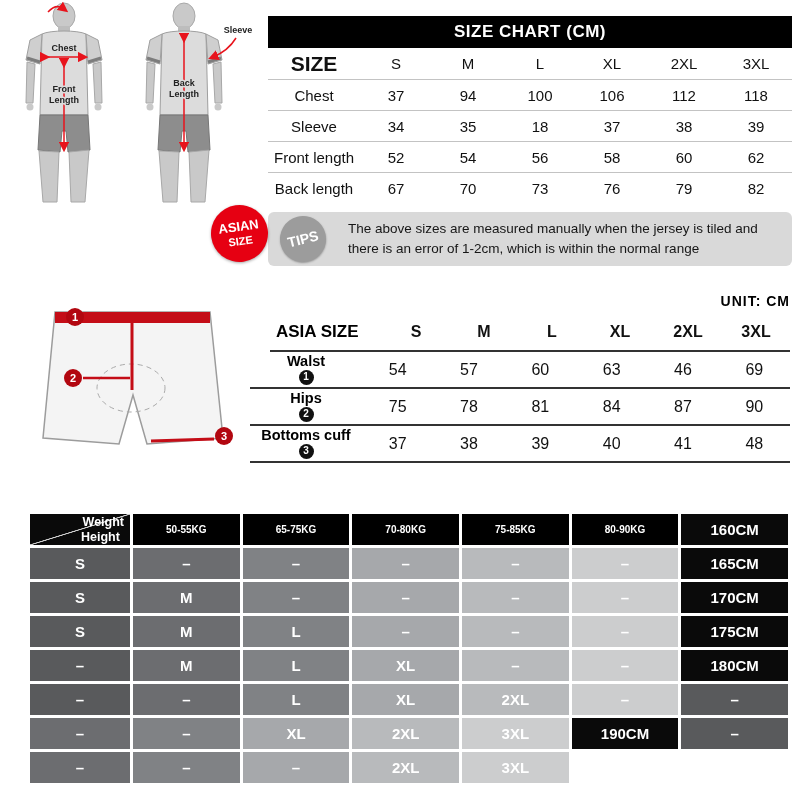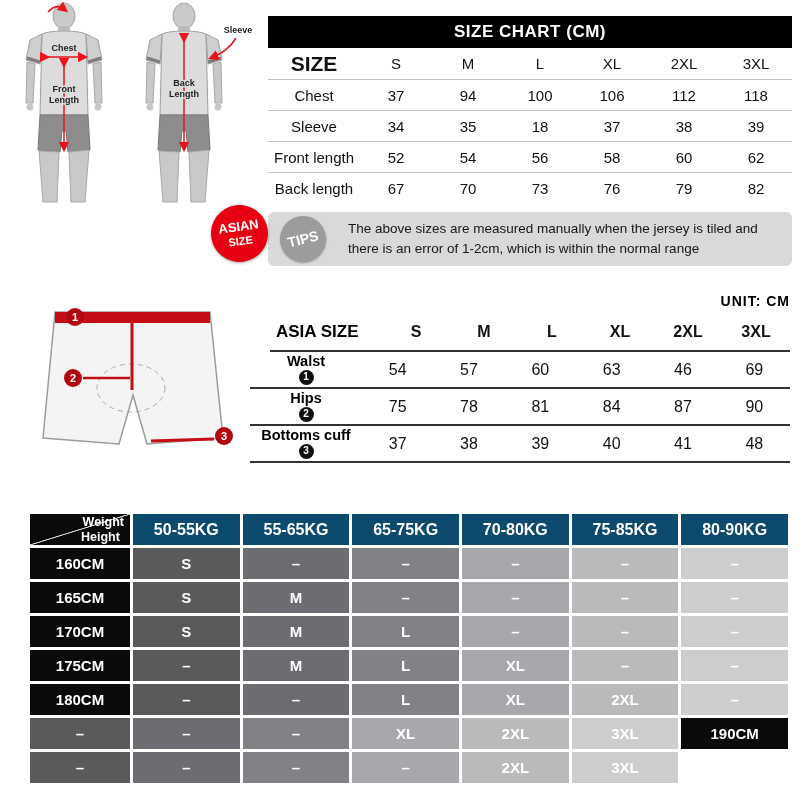--- a/index.html
+++ b/index.html
@@ -40,21 +40,21 @@
   .asia-head-label{font-size:17px;font-weight:bold;text-align:left;padding-left:6px;color:#000;}
   .asia-col{font-size:16px;font-weight:bold;text-align:center;color:#111;}
   .asia-val{font-size:16px;text-align:center;color:#111;}
   .asia-rowlabel{display:flex;flex-direction:column;align-items:center;gap:1px;font-weight:bold;font-size:14.5px;color:#000;line-height:1.05;text-align:center;}
   .num-circle{width:15px;height:15px;border-radius:50%;background:#111;color:#fff;font-size:10px;font-weight:bold;
     display:inline-flex;align-items:center;justify-content:center;}
 
   
   .hw-table{position:absolute;left:30px;top:514px;width:758px;display:grid;grid-template-columns:100px repeat(6,1fr);gap:3px;}
   .hw-cell{height:31px;display:flex;align-items:center;justify-content:center;color:#fff;font-weight:bold;font-size:15px;}
-  .hw-head{background:#0c4a6e;font-size:16px;}
+  .hw-head{background:#000000;font-size:10px;}
   .hw-height{background:#0a0a0a;font-size:15px;}
   .hw-corner{position:relative;background:linear-gradient(to bottom right,#0a0a0a 48.6%,#cfcfcf 49.5%,#cfcfcf 50.5%,#0a0a0a 51.4%);}
   .hw-corner .w{position:absolute;top:1px;right:6px;font-size:12.5px;}
   .hw-corner .h{position:absolute;bottom:1px;left:6px;font-size:12.5px;padding-left:45px;}
 
   svg text{font-family:"Liberation Sans",sans-serif;}
 </style>
 </head>
 <body>
 
@@ -232,21 +232,20 @@
       </div>
     </div>
 
   <div class="hw-table">
     <div class="hw-cell hw-corner">
       <span class="w">Weight</span>
       <span class="h">Height</span>
     </div>
 
   <div class="hw-cell hw-head">50-55KG</div>
-      <div class="hw-cell hw-head">55-65KG</div>
       <div class="hw-cell hw-head">65-75KG</div>
       <div class="hw-cell hw-head">70-80KG</div>
       <div class="hw-cell hw-head">75-85KG</div>
       <div class="hw-cell hw-head">80-90KG</div>
       <div class="hw-cell hw-height">160CM</div>
       <div class="hw-cell hw-val" style="background: rgb(89, 90, 92);">S</div>
       <div class="hw-cell hw-val" style="background: rgb(108, 109, 112);">–</div>
       <div class="hw-cell hw-val" style="background: rgb(128, 130, 133);">–</div>
       <div class="hw-cell hw-val" style="background: rgb(166, 168, 171);">–</div>
       <div class="hw-cell hw-val" style="background: rgb(184, 186, 188);">–</div>

